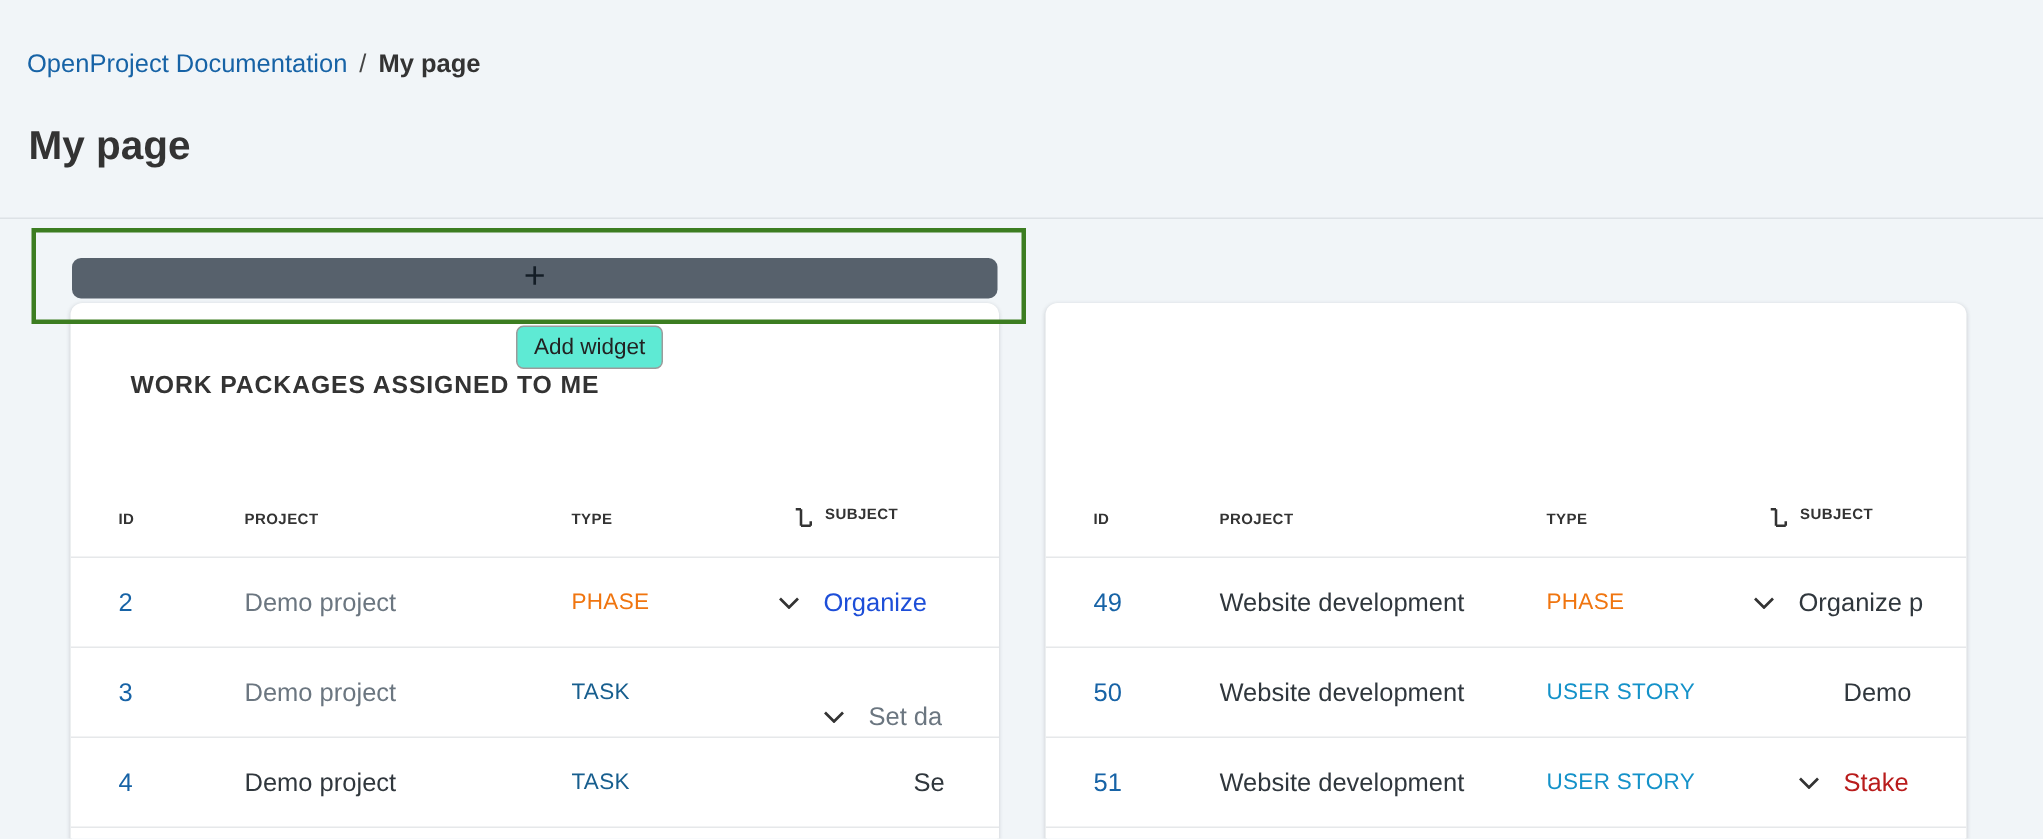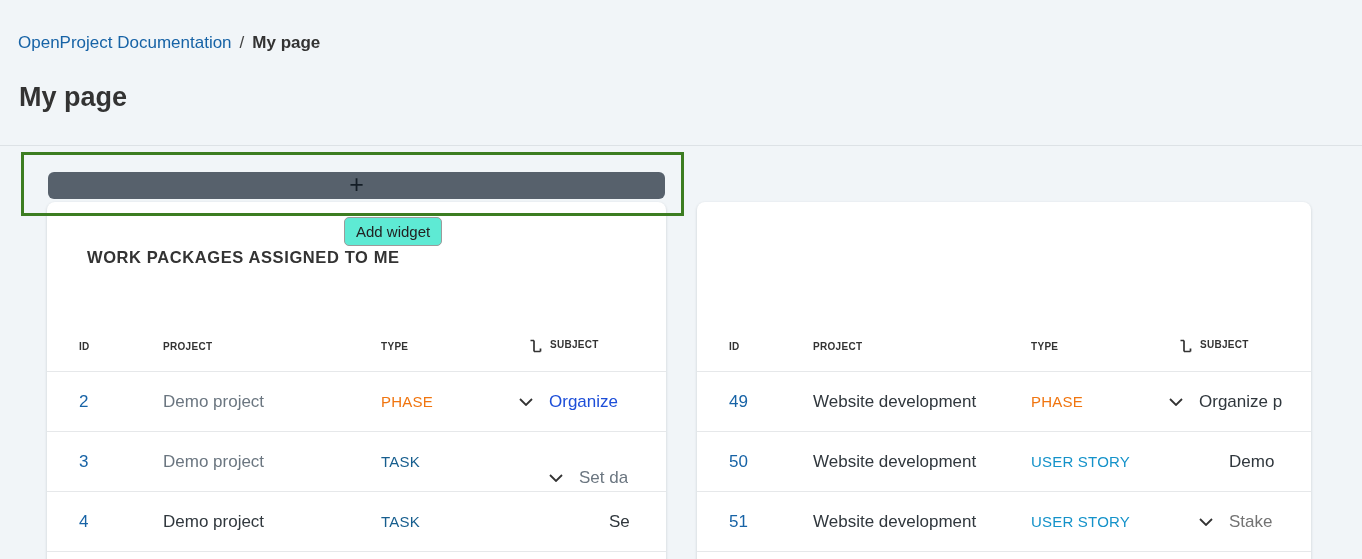--- a/index.html
+++ b/index.html
@@ -162,17 +162,17 @@
     <div class="trow tr">
       <div class="cell"><a class="id-link">51</a></div>
       <div class="cell" style="color: rgb(48, 55, 61);">Website development</div>
       <div class="cell type" style="color: rgb(20, 146, 201);">USER STORY</div>
       <div class="subject-cell" style="margin-left: 30px;">
         <span class="chev-slot">
             <svg width="14" height="8" viewBox="0 0 14 8" fill="none">
               <path d="M1 1 L7 7 L13 1" stroke-width="1.8"></path>
             </svg>
           </span>
-        <span class="cell" style="color: #737373;">Stake</span>
+        <span class="cell" style="color: #b91c1c;">Stake</span>
       </div>
     </div>
   </div>
 </div>
 
 </body></html>

